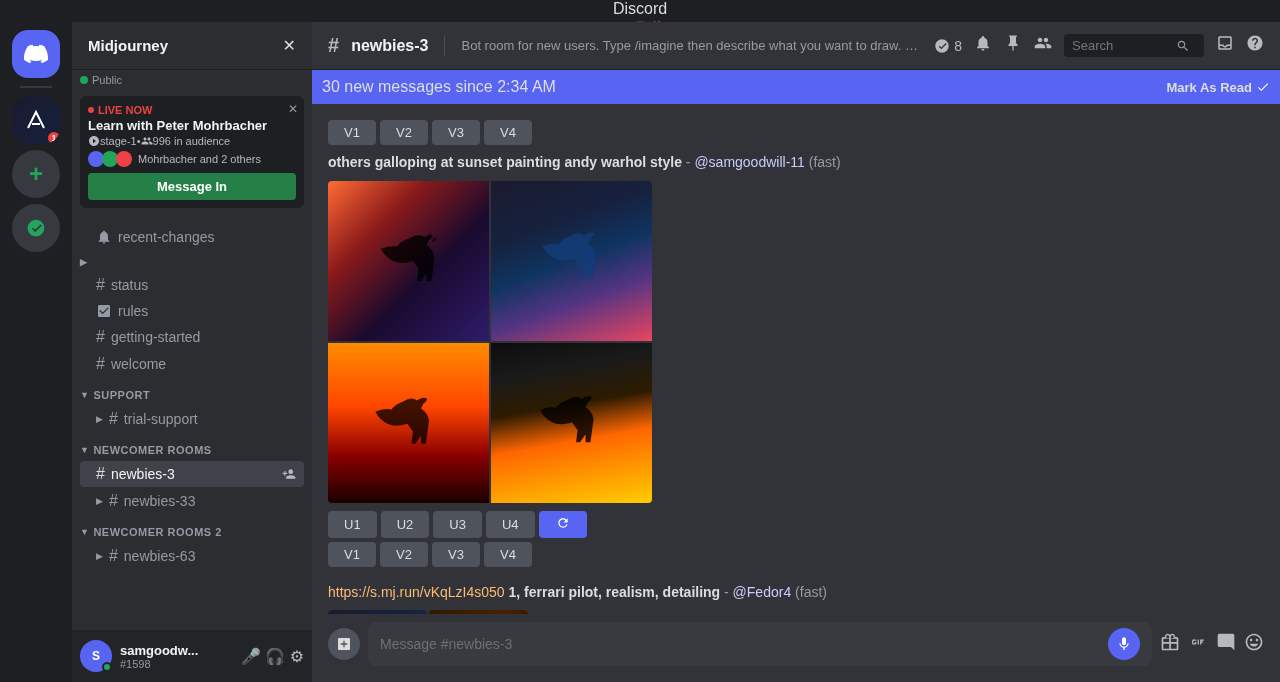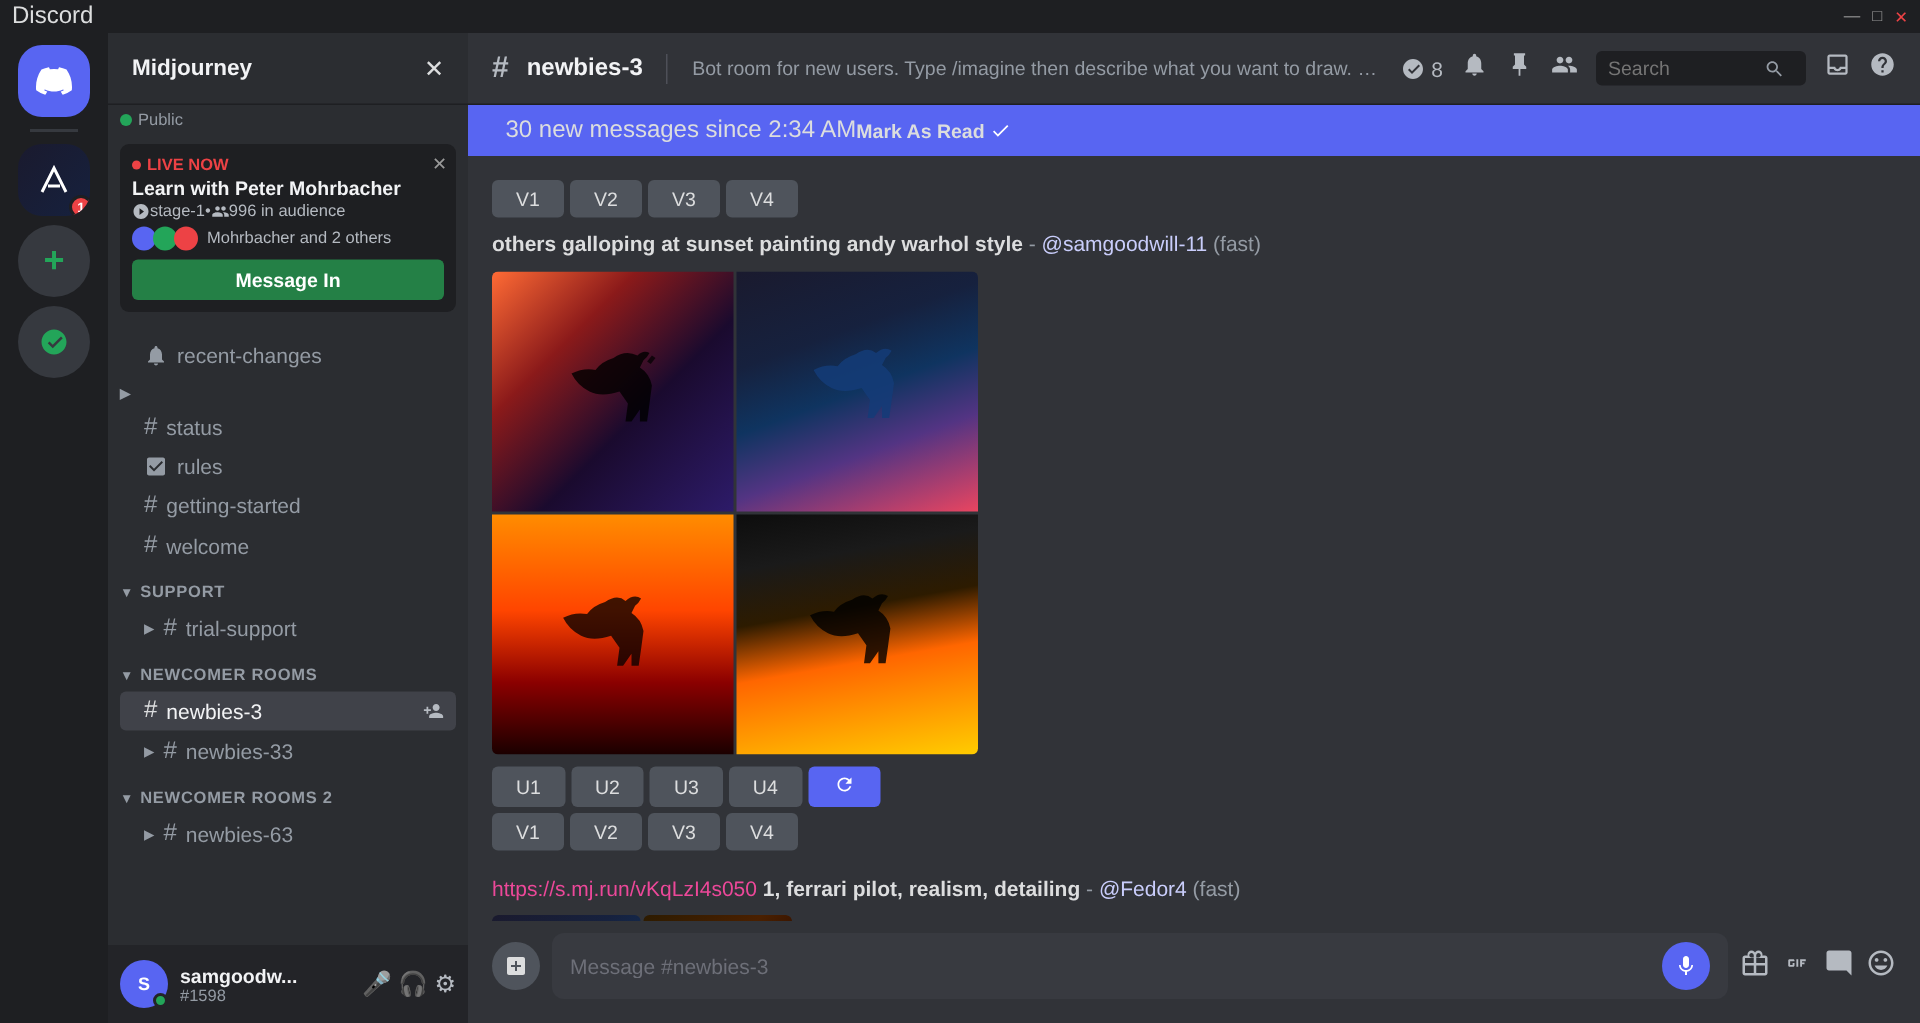--- a/index.html
+++ b/index.html
@@ -7,20 +7,21 @@
     
     
     #titlebar {
       height: 22px;
       background: #1e1f22;
       display: flex;
       align-items: center;
       justify-content: space-between;
       padding: 0 8px;
       flex-shrink: 0;
+      flex-direction: column;
     }
     #titlebar-controls { display: flex; gap: 8px; }
     #titlebar-controls span { font-size: 11px; color: #999; cursor: pointer; }
 
     
     #app { display: flex; flex: 1; overflow: hidden; }
 
     
     #server-bar {
       width: 72px;
@@ -192,40 +193,41 @@
       display: flex;
       align-items: center;
       gap: 4px;
       width: 140px;
     }
     #search-input { background: transparent; border: none; color: #949ba4; font-size: 13px; outline: none; width: 100px; }
 
     
     #new-messages-banner {
       background: #5865f2;
-      padding: 8px 25px;
-      display: flex;
-      align-items: center;
+      padding: 8px 10px;
+      display: flex;
+      align-items: center;
+      justify-content: space-between;
       flex-shrink: 0;
     }
     #mark-read-btn { font-size: 13px; font-weight: 600; cursor: pointer; display: flex; align-items: center; gap: 4px; }
 
     
     #messages-area {
       flex: 1;
       overflow-y: auto;
       padding: 16px;
     }
 
     
     .message-group { margin-bottom: 16px; }
     .message-content-text { font-size: 14px; margin-bottom: 8px; line-height: 1.4; }
     .message-content-text .mention { color: #c9cdfb; }
     .message-content-text .meta { color: #949ba4; }
-    .message-content-text .link { color: #ec4899; cursor: pointer; text-decoration: none; }
+    .message-content-text .link { color: #fdba74; cursor: pointer; text-decoration: none; }
     .message-content-text .bold { font-weight: 700; }
 
     
     .image-grid {
       display: grid;
       grid-template-columns: 1fr 1fr;
       gap: 2px;
       width: 324px;
       border-radius: 4px;
       overflow: hidden;

